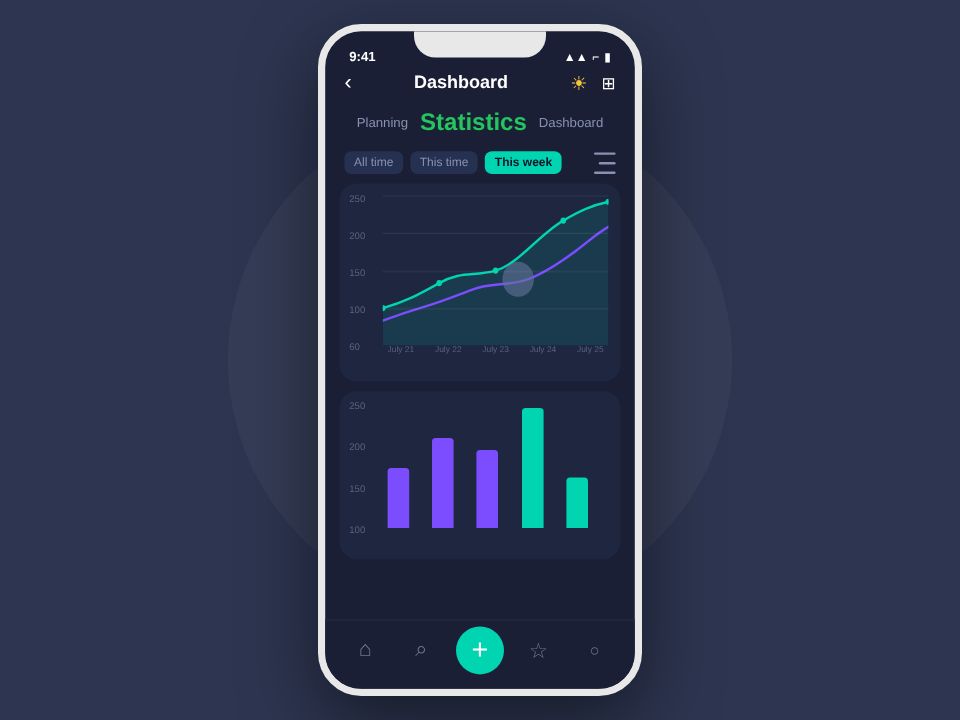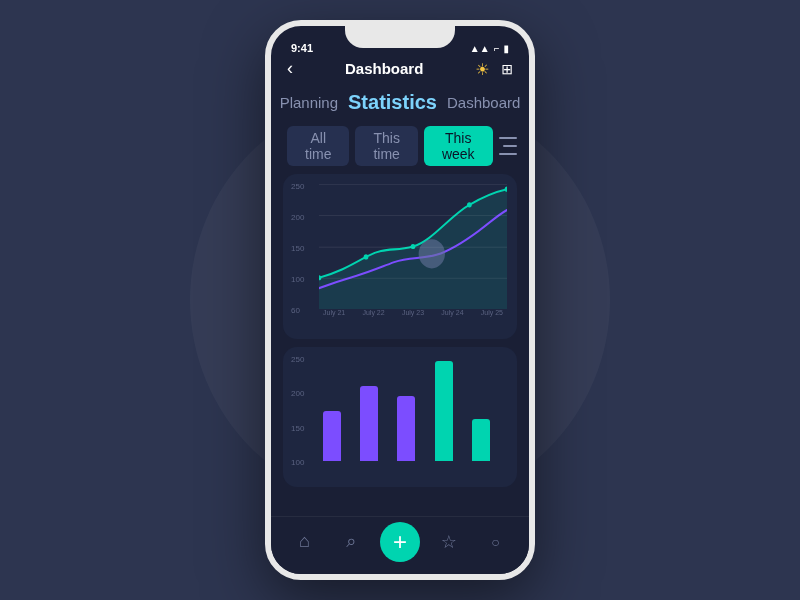--- a/index.html
+++ b/index.html
@@ -110,50 +110,50 @@
 
     
     .tabs {
       display: flex;
       justify-content: center;
       align-items: center;
       gap: 10px;
       padding: 4px 16px 8px;
     }
     .tab-item {
-      font-size: 15px;
+      font-size: 11px;
       color: #8891b0;
       cursor: pointer;
     }
     .tab-item.active {
-      color: #7dd3fc;
+      color: #22c55e;
       font-size: 20px;
       font-weight: 700;
     }
 
     
     .filter-row {
       display: flex;
       align-items: center;
       gap: 6px;
       padding: 4px 16px 8px;
     }
     .filter-btn {
-      padding: 4px 18px;
+      padding: 4px 8px;
       border-radius: 6px;
-      font-size: 14px;
+      font-size: 10px;
       border: none;
       cursor: pointer;
       background: #263050;
       color: #8891b0;
     }
     .filter-btn.active {
       background: #00d4b0;
       color: #0a1428;
-      font-weight: 400;
+      font-weight: 700;
     }
     .filter-settings {
       margin-left: auto;
       width: 24px;
       height: 18px;
       display: flex;
       flex-direction: column;
       justify-content: space-between;
       align-items: flex-end;
       cursor: pointer;

